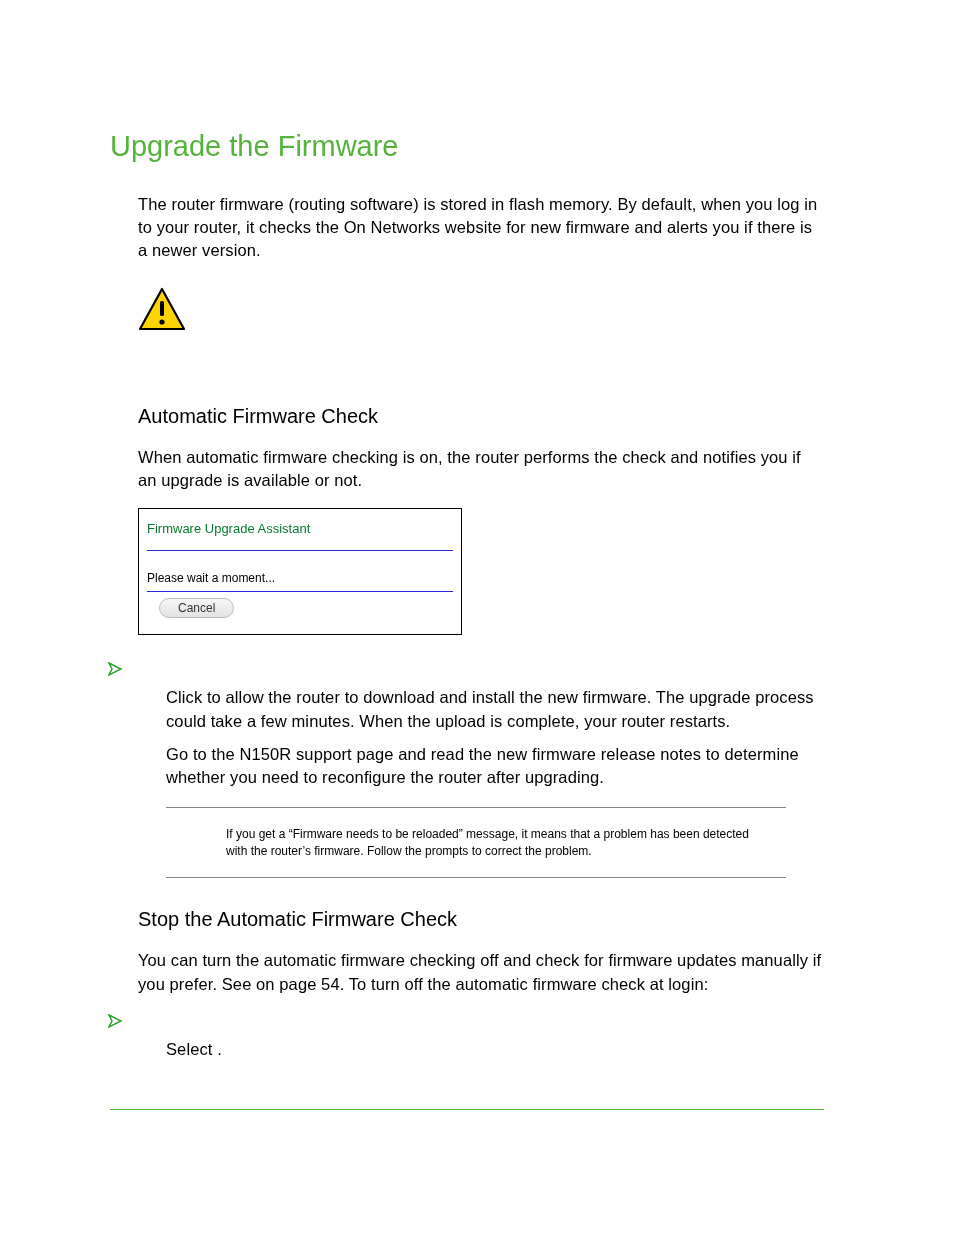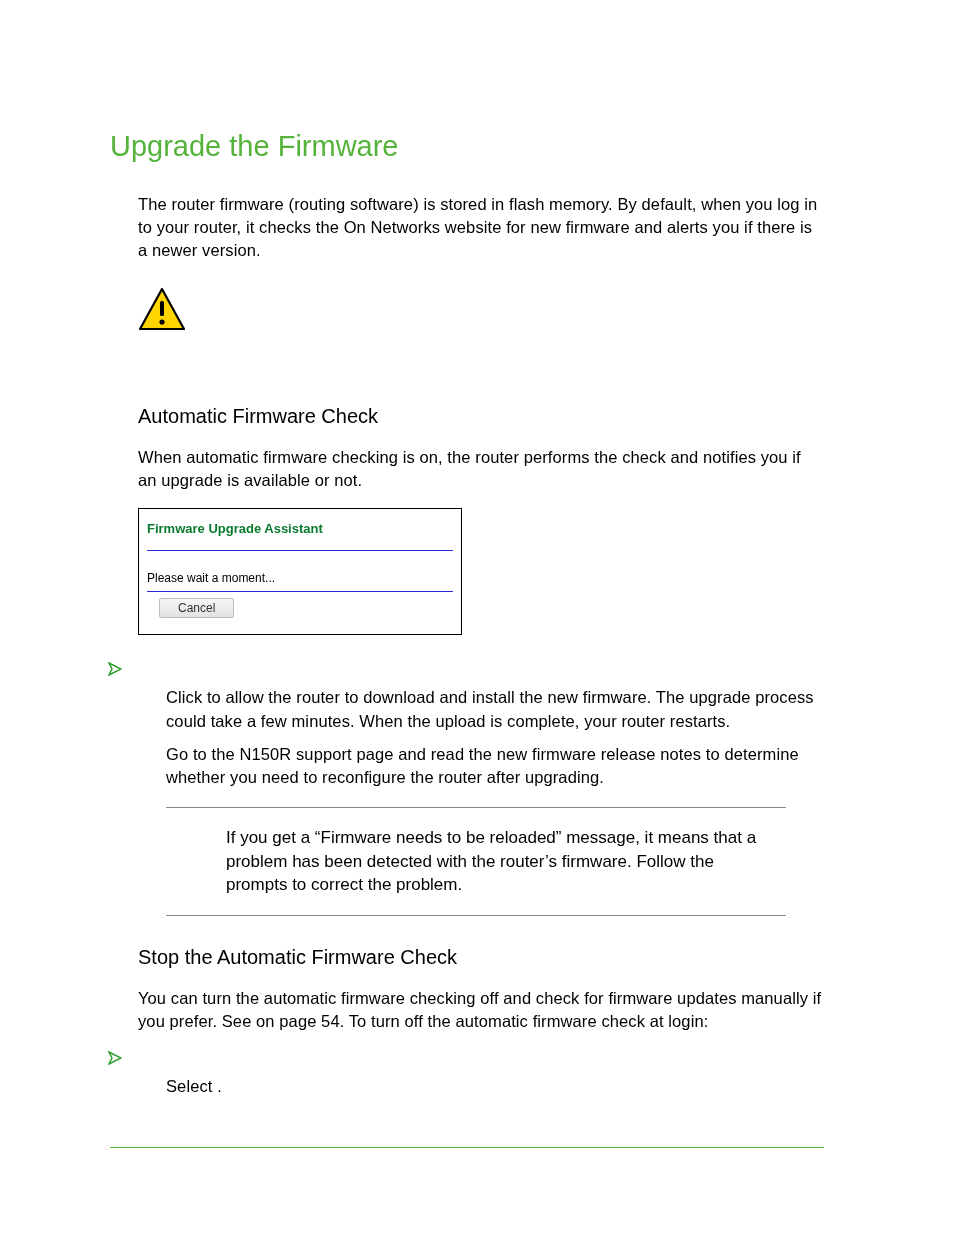--- a/index.html
+++ b/index.html
@@ -47,21 +47,21 @@
     border: 1px solid #000;
     margin: 10px 0 25px 0;
     font-family: Arial, sans-serif;
     background: #fff;
   }
   .dialog-inner {
     padding: 12px 8px 16px 8px;
   }
   .dialog-title {
     color: #0a7a2f;
-    font-weight: bold;
+    font-weight: normal;
     font-size: 13px;
     margin-bottom: 14px;
   }
   .dialog-hr {
     height: 1px;
     background: #2a2ad6;
     border: none;
     margin: 0 0 20px 0;
   }
   .dialog-msg {
@@ -76,21 +76,21 @@
     margin: 6px 0 6px 0;
   }
   .dialog-btn {
     display: inline-block;
     background: linear-gradient(#f7f7f7, #e2e2e2);
     border: 1px solid #bdbdbd;
     font-size: 12px;
     color: #333;
     padding: 2px 18px;
     margin-left: 12px;
-    border-radius: 2px;
+    border-radius: 10px;
     text-align: center;
   }
   
   .proc-row {
     display: flex;
     align-items: flex-start;
     margin: 14px 0 6px -2px;
   }
   .arrow-bullet {
     flex: 0 0 auto;
@@ -109,21 +109,21 @@
     width: 620px;
   }
   .note-hr {
     height: 1px;
     background: #888;
     border: none;
     margin: 0;
   }
   .note-text {
     padding: 18px 16px 18px 60px;
-    font-size: 17px;
+    font-size: 12px;
     line-height: 1.4;
     position: relative;
   }
   .footer-hr {
     margin-top: 48px;
     height: 1px;
     background: #55b33b;
     border: none;
     width: 100%;
   }

